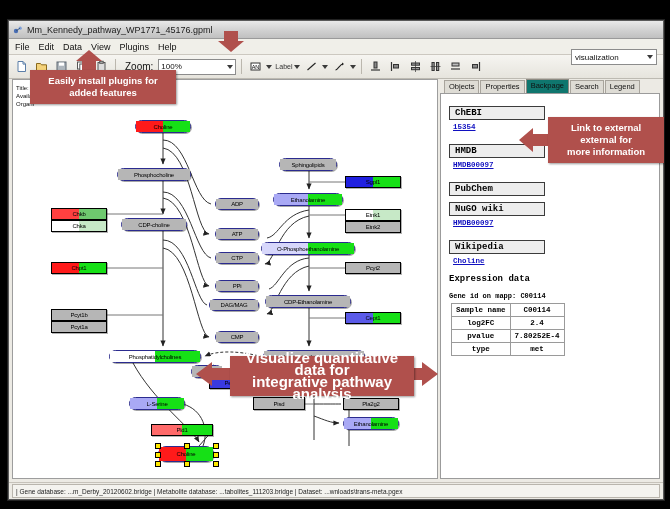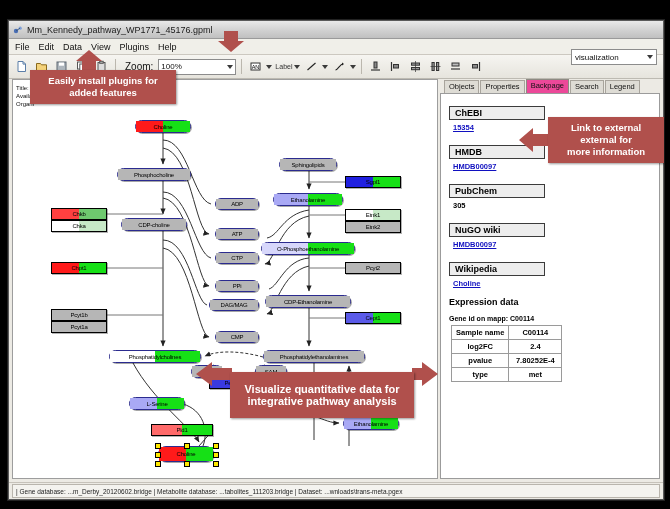--- a/index.html
+++ b/index.html
@@ -57,22 +57,22 @@
   .hl{left:0;right:50%;}
   .hr{left:50%;right:0;}
   .handle{position:absolute;width:4px;height:4px;background:#ffe800;border:1px solid #000;z-index:9;}
 
   svg.edges{position:absolute;left:0;top:0;width:424px;height:420px;overflow:visible;}
 
   
   .tabs{display:flex;align-items:flex-end;height:14px;padding-left:4px;gap:1px;}
   .tab{font-size:7.5px;color:#111;background:#dedcd5;border:1px solid #a8a49c;border-bottom:none;
        padding:1px 4px 1px;line-height:10px;}
-  .tab.active{background:#ec4899;border-color:#8d8a82;padding-bottom:2px;}
-  .panel{flex:1;background:#fff;border:1px solid #9b9b9b;overflow:hidden;position:relative;padding:8px 6px 0 8px;}
+  .tab.active{background:#0f766e;border-color:#8d8a82;padding-bottom:2px;}
+  .panel{flex:1;background:#fff;border:1px solid #9b9b9b;overflow:hidden;position:relative;padding:8px 6px 0 8px;font-family:Liberation Mono, monospace;}
   .dbrow{margin-bottom:2px;}
   .dbhead{display:inline-block;min-width:96px;background:#ededed;border:1px solid #3b3b3b;
           font-size:9px;font-weight:bold;color:#000;padding:1px 5px;box-sizing:border-box;}
   .dblink{font-size:7.5px;color:#1010c0;text-decoration:underline;font-weight:bold;margin:3px 0 9px 4px;display:block;}
   .dbplain{font-size:7.5px;color:#000;margin:3px 0 9px 4px;display:block;font-weight:bold;}
   .exph{font-size:9px;font-weight:bold;color:#000;margin:2px 0 8px 0;}
   .geneid{font-size:7px;font-weight:bold;color:#000;margin-bottom:3px;}
   table.exp{border-collapse:collapse;margin-left:2px;}
   table.exp td{border:1px solid #9a9a9a;font-size:7.5px;font-weight:bold;color:#000;
                text-align:center;padding:2px 4px;min-width:44px;}
@@ -506,21 +506,20 @@
           <div class="dbrow">
             <div class="dbhead">ChEBI</div>
             <a class="dblink">15354</a>
           </div>
           <div class="dbrow">
             <div class="dbhead">HMDB</div>
             <a class="dblink">HMDB00097</a>
           </div>
           <div class="dbrow">
             <div class="dbhead">PubChem</div>
-            <span class="dbplain">305</span>
           </div>
           <div class="dbrow">
             <div class="dbhead">NuGO wiki</div>
             <a class="dblink">HMDB00097</a>
           </div>
           <div class="dbrow">
             <div class="dbhead">Wikipedia</div>
             <a class="dblink">Choline</a>
           </div>
 
@@ -575,21 +574,21 @@
     <div>
       <div>Link  to external</div>
       <div>external  for</div>
       <div>more information</div>
     </div>
   </div>
   <svg class="arrow" style="left:519px;top:128px;width:32px;height:24px;">
     <path d="M0 12 L14 0 v6 h18 v12 H14 v6 z" fill="#b0504c"></path>
   </svg>
 
-  <div class="callout" style="left:230px;top:356px;width:184px;height:46px;font-size:11px;margin-top:16px;">
+  <div class="callout" style="left:230px;top:356px;width:184px;height:40px;font-size:15px;">
     <div>
       <div>Visualize quantitative data  for</div>
       <div>integrative pathway analysis</div>
     </div>
   </div>
   <svg class="arrow" style="left:196px;top:362px;width:36px;height:24px;">
     <path d="M0 12 L16 0 v6 h20 v12 H16 v6 z" fill="#b0504c"></path>
   </svg>
   <svg class="arrow" style="left:412px;top:362px;width:26px;height:24px;">
     <path d="M26 12 L10 0 v6 H0 v12 h10 v6 z" fill="#b0504c"></path>

